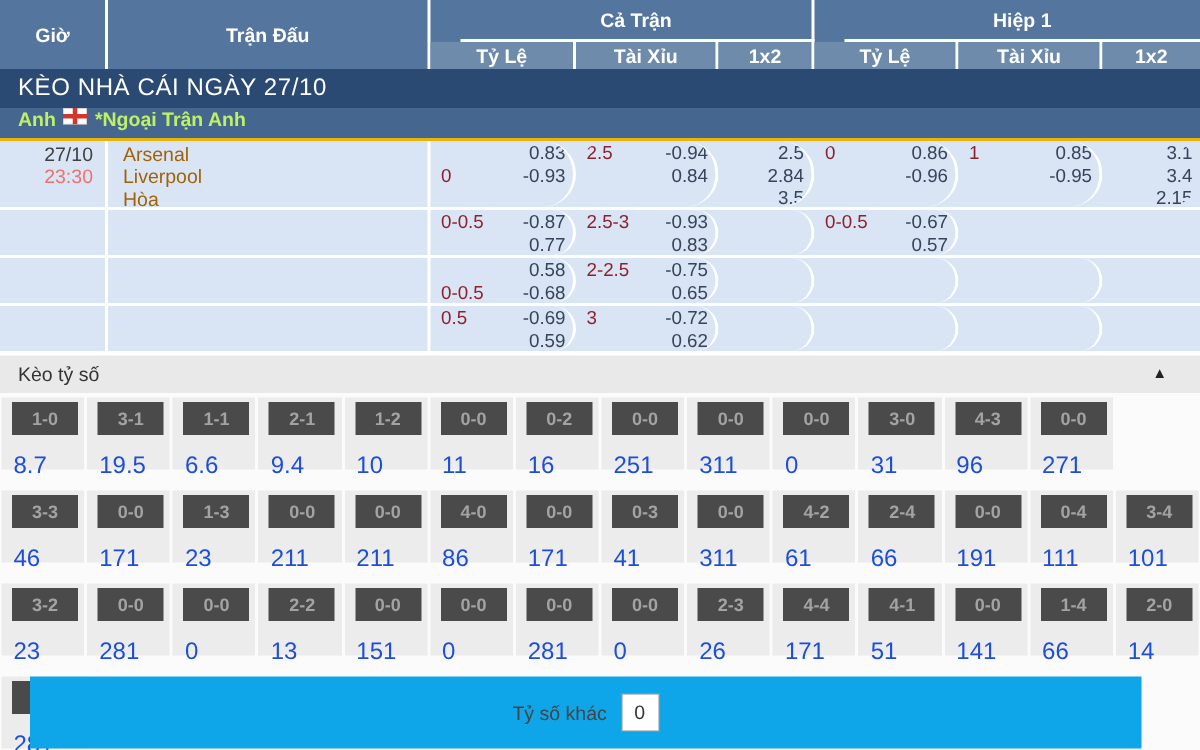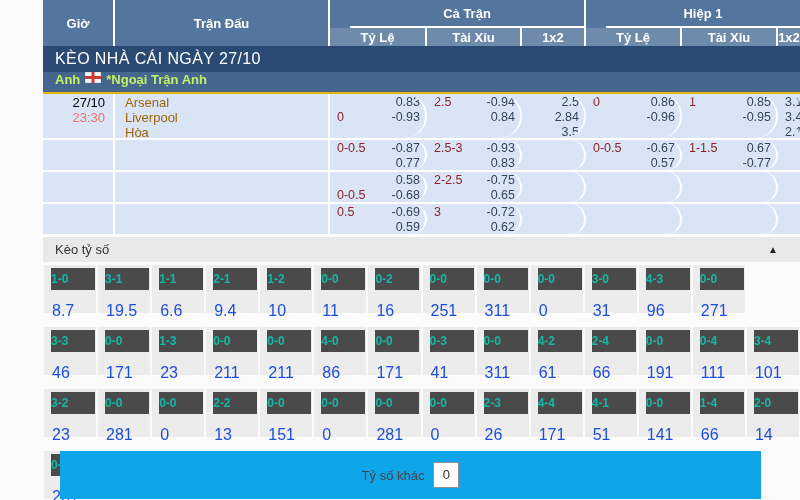--- a/index.html
+++ b/index.html
@@ -1,18 +1,18 @@
 <!DOCTYPE html>
 <html><head>
 <meta charset="utf-8">
 <style>
   * { box-sizing: border-box; margin: 0; padding: 0; }
   html, body { background: #fff; }
   body { font-family: "Liberation Sans", sans-serif; }
-  .app { width: 800px; height: 500px; overflow: hidden; background: #fbfbfb; padding-left: 43px; }
+  .app { width: 800px; height: 500px; overflow: hidden; background: #fbfbfb; }
 
   
   .thead {
     display: grid;
     grid-template-columns: 72px 215px 97px 95px 64px 96px 96px 1fr;
     grid-template-rows: 28px 18px;
     background: #54759d;
   }
   .th {
     color: #fff; font-size: 13px; font-weight: bold;
@@ -48,21 +48,21 @@
     display: grid;
     grid-template-columns: 72px 215px 97px 95px 64px 96px 96px 1fr;
     background: #d9e5f5;
     border-bottom: 2px solid #fff;
     height: 32px;
   }
   .odds-row.tall { height: 46px; }
   .cell { border-right: 2px solid #fff; padding-top: 1px; overflow: hidden; }
   .cell:last-child { border-right: none; }
   .time-cell { text-align: right; padding-right: 8px; font-size: 13px; }
-  .time-cell .date { color: #000000; line-height: 15px; }
+  .time-cell .date { color: #404040; line-height: 15px; }
   .time-cell .time { color: #f07070; line-height: 15px; }
   .teams-cell { padding-left: 10px; font-size: 13px; color: #a16207; }
   .teams-cell .team { line-height: 15px; }
   .odds-cell { font-size: 12.5px; border-radius: 22px; }
   .oline { display: flex; justify-content: space-between; line-height: 15px; padding: 0 5px 0 7px; }
   .hcp  { color: #8f212e; white-space: nowrap; }
   .oval { color: #36455a; margin-left: auto; white-space: nowrap; }
 
   
   .score-section { background: #fbfbfb; }
@@ -75,22 +75,22 @@
   .score-row {
     display: grid;
     grid-template-columns: repeat(14, 1fr);
     column-gap: 2px;
     padding: 0 1px;
     margin-bottom: 14px;
   }
   .score-cell { background: #ececec; height: 48px; }
   .chip {
     width: 44px; height: 22px; margin: 3px 0 0 7px;
-    background: #4a4a4a; color: #14b8a6; font-weight: bold; font-size: 12px;
-    text-align: left; line-height: 22px; cursor: pointer;
+    background: #4a4a4a; color: #a3a3a3; font-weight: bold; font-size: 12px;
+    text-align: center; line-height: 22px; cursor: pointer;
   }
   .sval { font-size: 16px; color: #1d4ed8; margin: 12px 0 0 8px; }
   .other-cell {
     grid-column: 2 / 15; background: #0ea5e9; height: 48px;
     display: flex; align-items: center; justify-content: center;
     transform: translateX(-38px);
   }
   .other-label { font-size: 13px; color: #444; }
   .other-box {
     width: 26px; height: 26px; margin-left: 9px;
@@ -237,30 +237,20 @@
         <div class="cell odds-cell">
           <div class="oline">
             <span class="hcp">0-0.5</span>
             <span class="oval">-0.67</span>
           </div>
           <div class="oline">
             <span class="hcp"></span>
             <span class="oval">0.57</span>
           </div>
         </div>
-        <div class="cell odds-cell">
-          <div class="oline">
-            <span class="hcp">1-1.5</span>
-            <span class="oval">0.67</span>
-          </div>
-          <div class="oline">
-            <span class="hcp"></span>
-            <span class="oval">-0.77</span>
-          </div>
-        </div>
         <div class="cell odds-cell"></div>
       </div>
       <div class="odds-row">
         <div class="cell time-cell"></div>
         <div class="cell teams-cell"></div>
         <div class="cell odds-cell">
           <div class="oline">
             <span class="hcp"></span>
             <span class="oval">0.58</span>
           </div>

